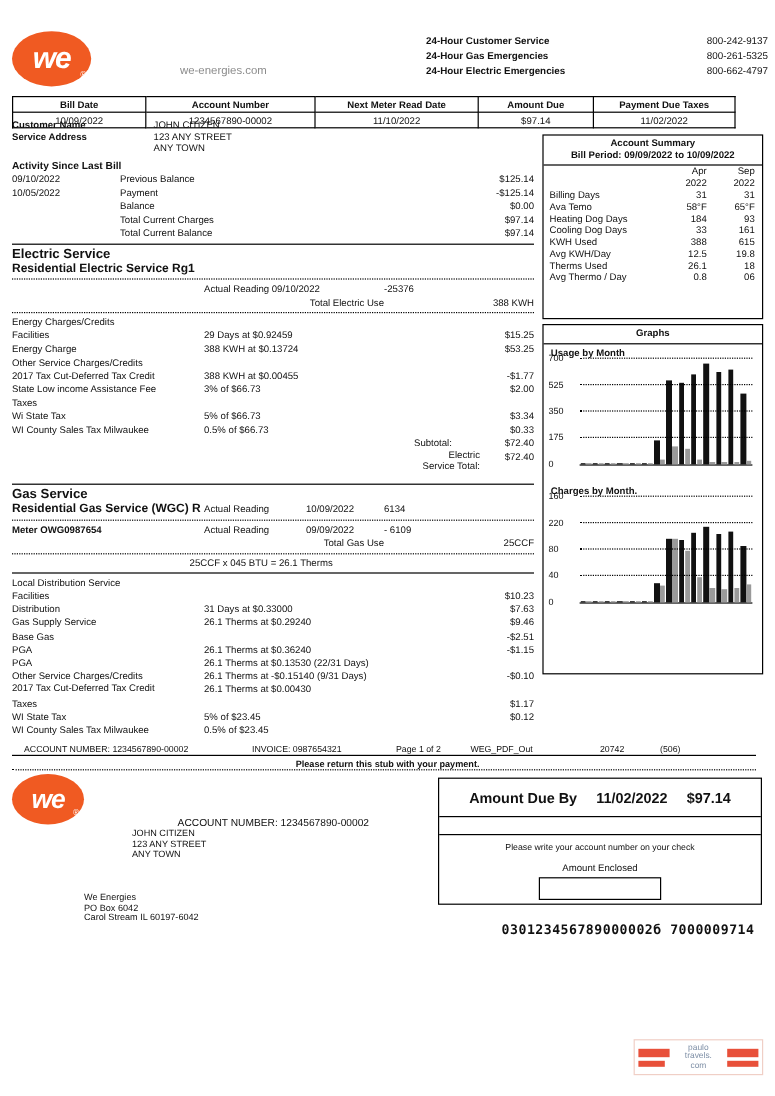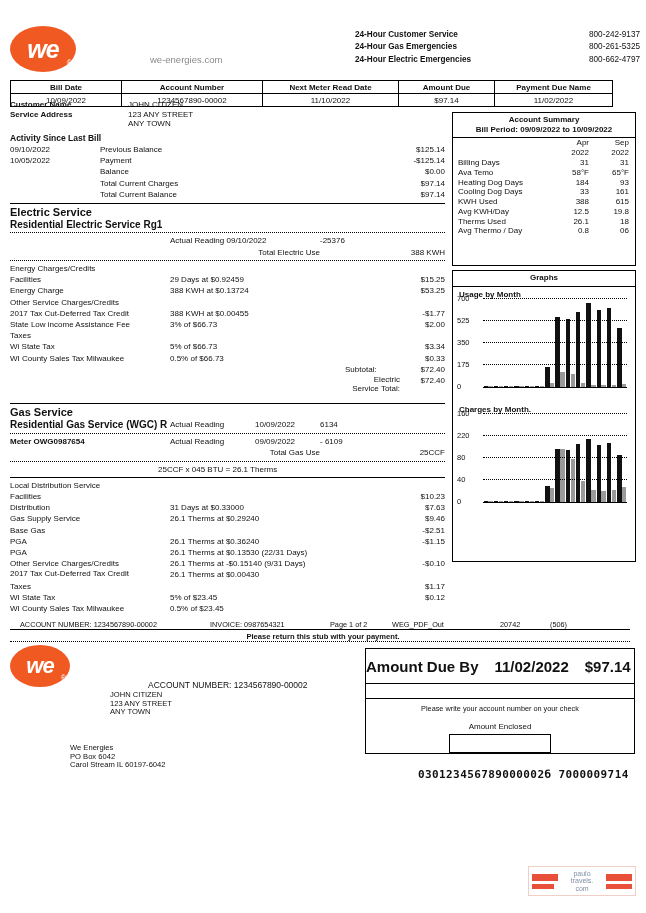--- a/index.html
+++ b/index.html
@@ -90,21 +90,21 @@
   .hrule2{position:absolute;left:10px;top:641px;width:620px;border-top:1.4px dotted #000;}
 
   
   .stub-logo{position:absolute;left:10px;top:645px;width:60px;height:42px;}
   .stub-logo .wetext{font-size:22px;}
   .stubacct{position:absolute;left:148px;top:680px;font-size:8.5px;}
   .stubaddr{position:absolute;left:110px;top:691px;font-size:7.6px;line-height:8.6px;}
   .stubremit{position:absolute;left:70px;top:744px;font-size:7.6px;line-height:8.6px;}
 
   #duebox{left:365px;top:648px;width:268px;height:104px;}
-  .dueline{display:flex;justify-content:flex-start;gap:16px;font-weight:bold;font-size:15px;padding:9px 0 8px 0;}
+  .dueline{display:flex;justify-content:center;gap:16px;font-weight:bold;font-size:12px;padding:9px 0 8px 0;}
   .duesep{border-top:1px solid #000;}
   .duesep2{border-top:1px solid #000;margin-top:14px;}
   .duenote{text-align:center;font-size:7.3px;padding:5px 0 0 0;}
   .dueencl{text-align:center;font-size:8px;padding:9px 0 3px 0;}
   .amtbox{width:100px;height:17px;border:1px solid #000;margin:0 auto;}
 
   .micr{position:absolute;left:418px;top:768px;font-family:"DejaVu Sans Mono",monospace;font-weight:bold;font-size:11px;letter-spacing:0.4px;}
 
   
   .wm{position:absolute;left:528px;top:866px;width:106px;height:28px;border:1px solid #f0cfc6;display:flex;align-items:center;}
@@ -139,21 +139,21 @@
     </div>
   </div>
 
   <table class="topgrid">
     <tbody>
         <tr class="h">
       <td style="width:110px">Bill Date</td>
       <td style="width:140px">Account Number</td>
       <td style="width:135px">Next Meter Read Date</td>
       <td style="width:95px">Amount Due</td>
-      <td>Payment Due Name</td>
+      <td>Payment Due Taxes</td>
     </tr>
     <tr>
       <td>10/09/2022</td>
       <td>1234567890-00002</td>
       <td>11/10/2022</td>
       <td>$97.14</td>
       <td>11/02/2022</td>
     </tr>
   </tbody>
     </table>

